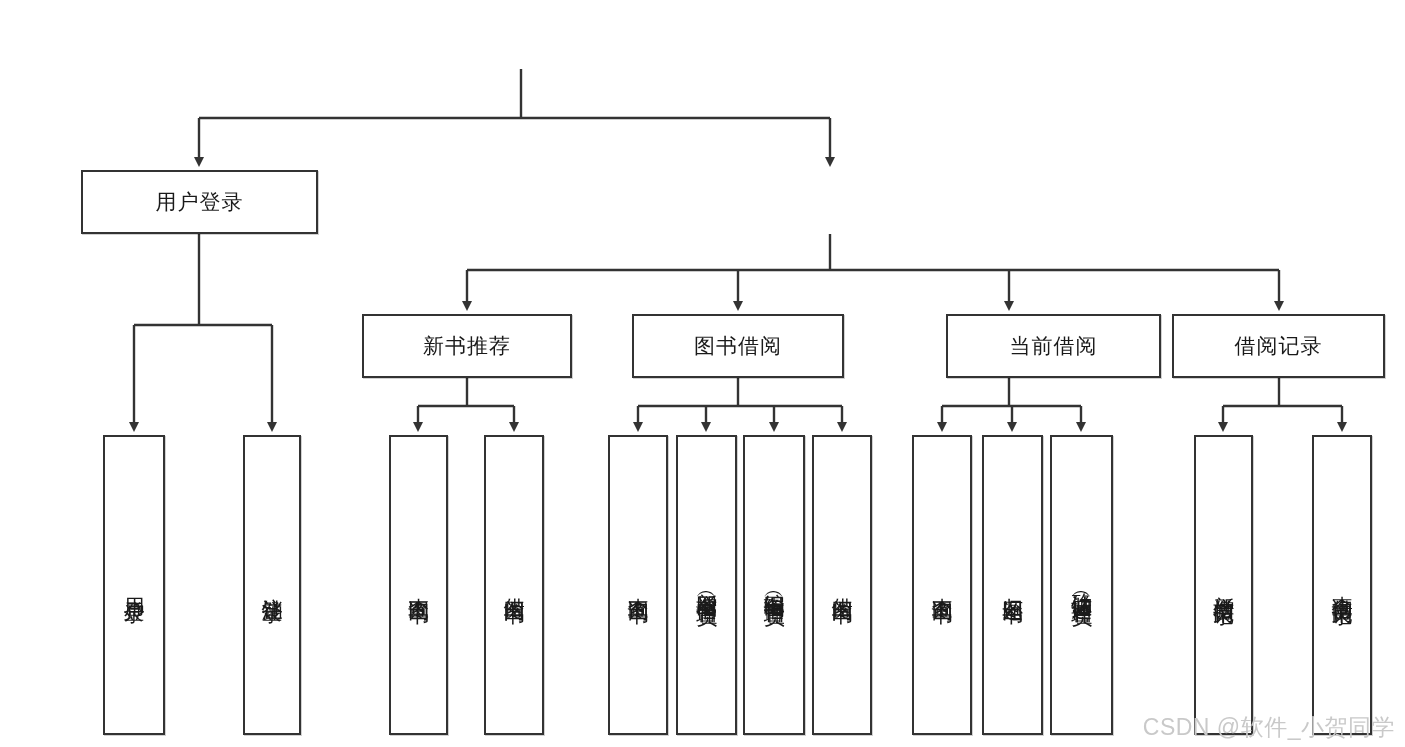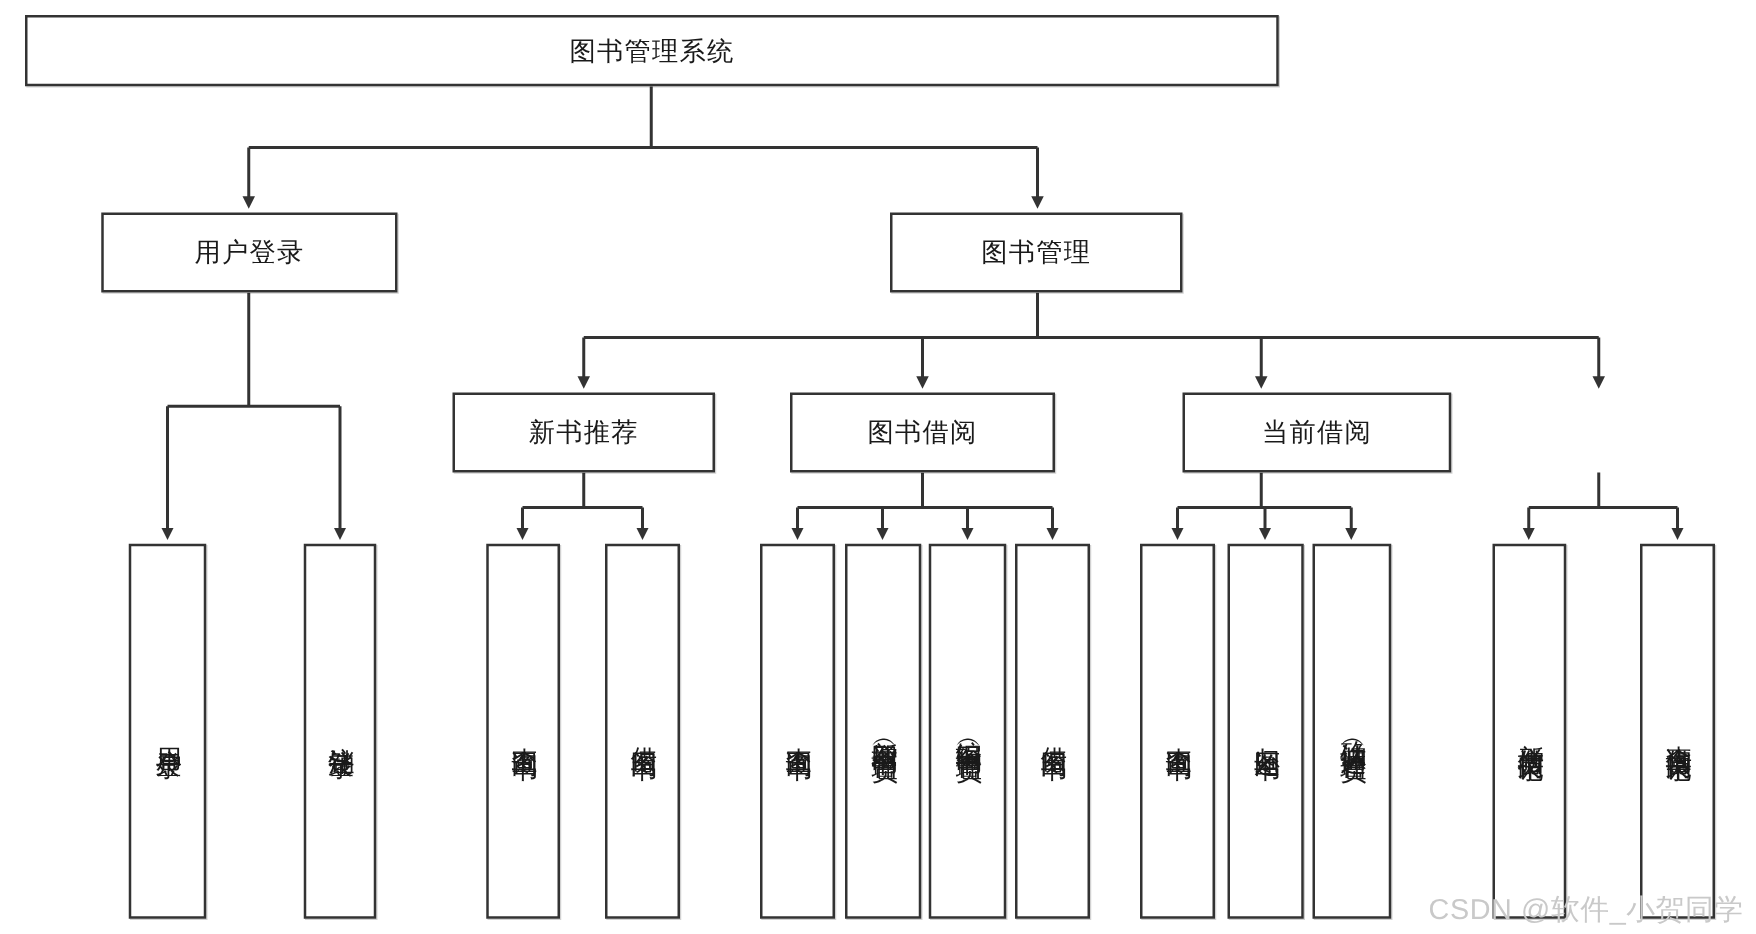--- a/index.html
+++ b/index.html
@@ -108,39 +108,36 @@
       <path d="M1012,406 L1012,423" marker-end="url(#arrow)"></path>
       <path d="M1081,406 L1081,423" marker-end="url(#arrow)"></path>
 
       <path d="M1279,378 L1279,406"></path>
       <path d="M1223,406 L1342,406"></path>
       <path d="M1223,406 L1223,423" marker-end="url(#arrow)"></path>
       <path d="M1342,406 L1342,423" marker-end="url(#arrow)"></path>
     </g>
   </svg>
 
-  <div class="node-box" style="left: 20px; top: 12px; width: 1003px; height: 57px;">
-    <span class="node-label-h">图书管理系统</span>
-  </div>
 
   <div class="node-box" style="left: 81px; top: 170px; width: 237px; height: 64px;">
     <span class="node-label-h">用户登录</span>
-  </div>
-  <div class="node-box" style="left: 712px; top: 170px; width: 234px; height: 64px;">
-    <span class="node-label-h">图书管理</span>
   </div>
 
   <div class="node-box" style="left: 362px; top: 314px; width: 210px; height: 64px; padding-left: 48px;">
     <span class="node-label-h">新书推荐</span>
   </div>
   <div class="node-box" style="left: 632px; top: 314px; width: 212px; height: 64px; text-align: right;">
     <span class="node-label-h">图书借阅</span>
   </div>
   <div class="node-box" style="left: 902px; top: 314px; width: 215px; height: 64px; margin-left: 44px;">
     <span class="node-label-h">当前借阅</span>
+  </div>
+  <div class="node-box" style="left: 1172px; top: 314px; width: 213px; height: 64px;">
+    <span class="node-label-h">借阅记录</span>
   </div>
 
   <div class="node-box" style="left: 103px; top: 435px; width: 62px; height: 300px;">
     <span class="node-label-v">用户登录</span>
   </div>
   <div class="node-box" style="left: 243px; top: 435px; width: 58px; height: 300px;">
     <span class="node-label-v">注销登录</span>
   </div>
   <div class="node-box" style="left: 389px; top: 435px; width: 59px; height: 300px;">
     <span class="node-label-v">查询图书</span>

